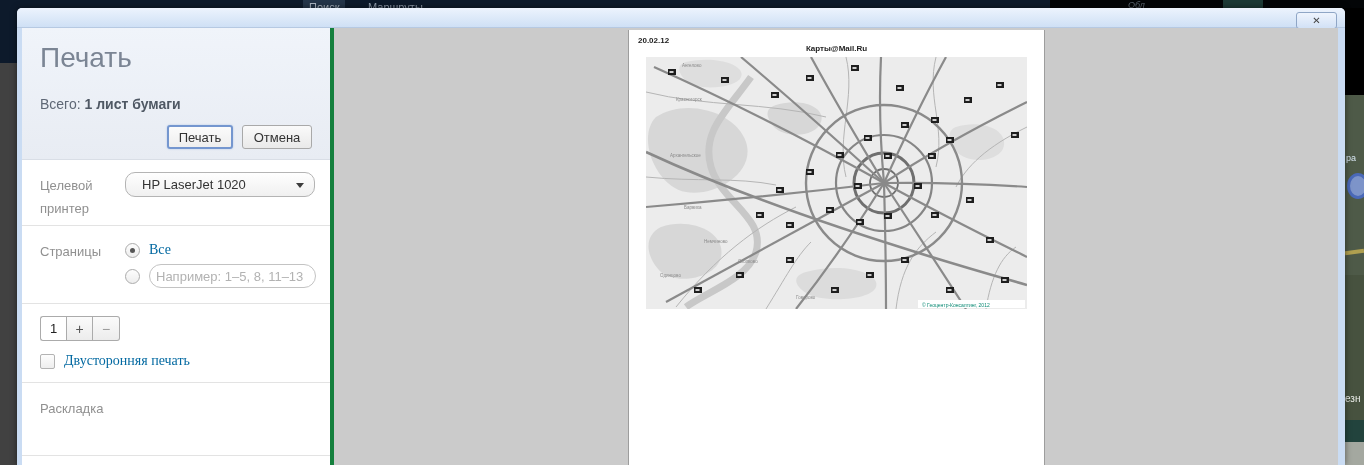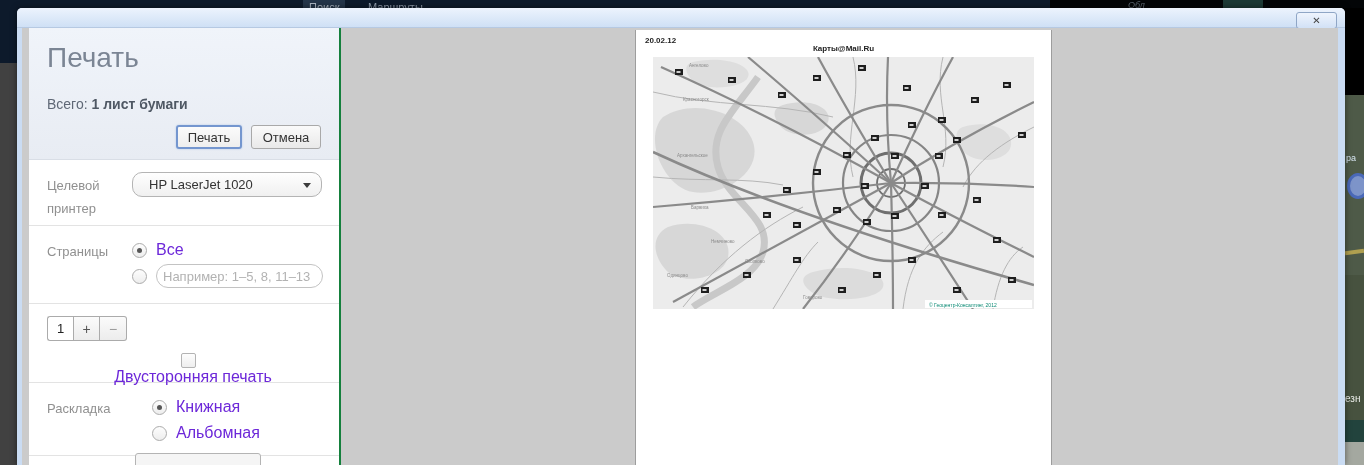--- a/index.html
+++ b/index.html
@@ -38,22 +38,22 @@
               border-bottom:1px solid #b6c9e2; border-radius:5px 5px 0 0; }
   #close-btn { position:absolute; right:8px; top:4px; width:41px; height:17px;
                border:1px solid #8fa6c6; border-radius:3px;
                background:linear-gradient(#eef4fd,#d2e1f6);
                font-size:10px; color:#444; text-align:center; line-height:15px; cursor:default; }
 
   #dialog-body { position:absolute; left:5px; top:20px; width:1316px; height:437px;
                  background:#cbcbcb; display:flex; overflow:hidden; }
 
   
-  #settings { width:312px; height:100%; background:#fff; border-right:2px solid #15803d;
-              flex:0 0 auto; position:relative;margin-left:7px; }
+  #settings { width:312px; height:100%; background:#fff; border-right:4px solid #15803d;
+              flex:0 0 auto; position:relative; }
   #panel-header { height:132px; background:linear-gradient(#f0f4fa,#e8ecf3);
                   border-bottom:1px solid #d9dee6; padding:14px 18px 0 18px; position:relative; }
   #dlg-title { font-size:28px; color:#7b8594; font-weight:400; }
   #dlg-total { margin-top:22px; font-size:14px; color:#5f6876; }
   #dlg-total b { color:#4f5864; }
   #header-buttons { position:absolute; right:18px; bottom:10px; display:flex; gap:9px; }
   .btn { height:24px; font-size:13px; color:#333; border-radius:3px;
          display:inline-flex; align-items:center; justify-content:center; cursor:default; }
   #btn-print { width:66px; background:linear-gradient(#fbfbfb,#eeeeee);
                border:2px solid #7496cf; box-shadow:0 0 2px #adc4e8; }
@@ -68,34 +68,34 @@
             font-size:13px; color:#333; line-height:23px; padding-left:16px; cursor:default; }
   .select .arrow { position:absolute; right:10px; top:10px; width:0; height:0;
                    border-left:4px solid transparent; border-right:4px solid transparent;
                    border-top:5px solid #3c3c3c; }
 
   .radio-row { display:flex; align-items:center; height:24px; margin-bottom:2px; }
   .radio { width:15px; height:15px; border:1px solid #ababab; border-radius:50%;
            background:linear-gradient(#fdfdfd,#ededed); margin-right:9px; position:relative; flex:0 0 auto; }
   .radio.checked::after { content:""; position:absolute; left:4px; top:4px; width:5px; height:5px;
                           border-radius:50%; background:#565656; }
-  .radio-label { font-size:16px; color:#6d28d9; }
+  .radio-label { font-size:14px; color:#0369a1;font-family:Liberation Serif, serif; }
 
   .range-input { width:167px; height:24px; border:1px solid #c3c3c3; border-radius:12px;
                  font-size:13px; color:#c2410c; padding:0 6px; font-family:"Liberation Sans",sans-serif; }
   .range-input::placeholder { color:#b2b2b2; }
 
   .copies-group { display:flex; align-items:stretch; height:25px; }
   #copies-input { width:26px; border:1px solid #ababab; border-right:none; border-radius:3px 0 0 3px;
                   text-align:center; font-size:13px; color:#222; font-family:"Liberation Sans",sans-serif; }
   .spin-btn { width:27px; border:1px solid #ababab; background:linear-gradient(#fbfbfb,#ececec);
               font-size:14px; color:#555; display:flex; align-items:center; justify-content:center; cursor:default; }
   #copies-minus { border-left:none; border-radius:0 3px 3px 0; color:#999; }
 
-  .check-row { display:flex; align-items:center; margin-top:12px;flex-direction:column; }
+  .check-row { display:flex; align-items:center; margin-top:12px; }
   .checkbox { width:15px; height:15px; border:1px solid #b3b3b3; border-radius:2px;
               background:linear-gradient(#fdfdfd,#eeeeee); margin-right:9px; flex:0 0 auto; }
 
   #partial-next { position:absolute; left:106px; bottom:-23px; width:126px; height:25px;
                   border:1px solid #b4b4b4; border-radius:3px; background:#f5f5f5; }
 
   
   #preview { flex:1; position:relative; }
   #page { position:absolute; left:294px; top:2px; width:417px; height:436px;
           background:#fff; border-left:1px solid #9d9d9d; border-right:1px solid #9d9d9d; }
@@ -187,31 +187,20 @@
             </div>
             <div class="check-row">
               <span class="checkbox"></span>
               <span class="radio-label">Двусторонняя печать</span>
             </div>
           </div>
         </div>
 
         <div class="section" style="height:73px;gap:20px;">
           <div class="sec-label">Раскладка</div>
-          <div class="sec-body">
-            <div class="radio-row">
-              <span class="radio checked"></span>
-              <span class="radio-label">Книжная</span>
-            </div>
-            <div class="radio-row">
-              <span class="radio"></span>
-              <span class="radio-label">Альбомная</span>
-            </div>
-            <div id="partial-next"></div>
-          </div>
         </div>
       </div>
 
       <div id="preview">
         <div id="page">
           <div id="page-header">
             <span id="page-title">Карты@Mail.Ru</span>
             <span id="page-date">20.02.12</span>
           </div>
 

